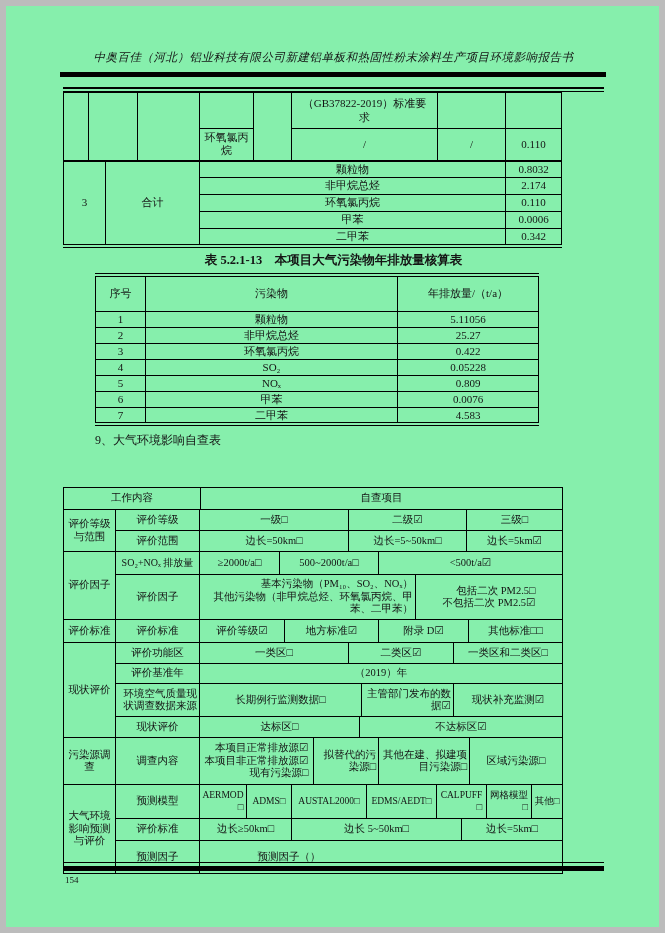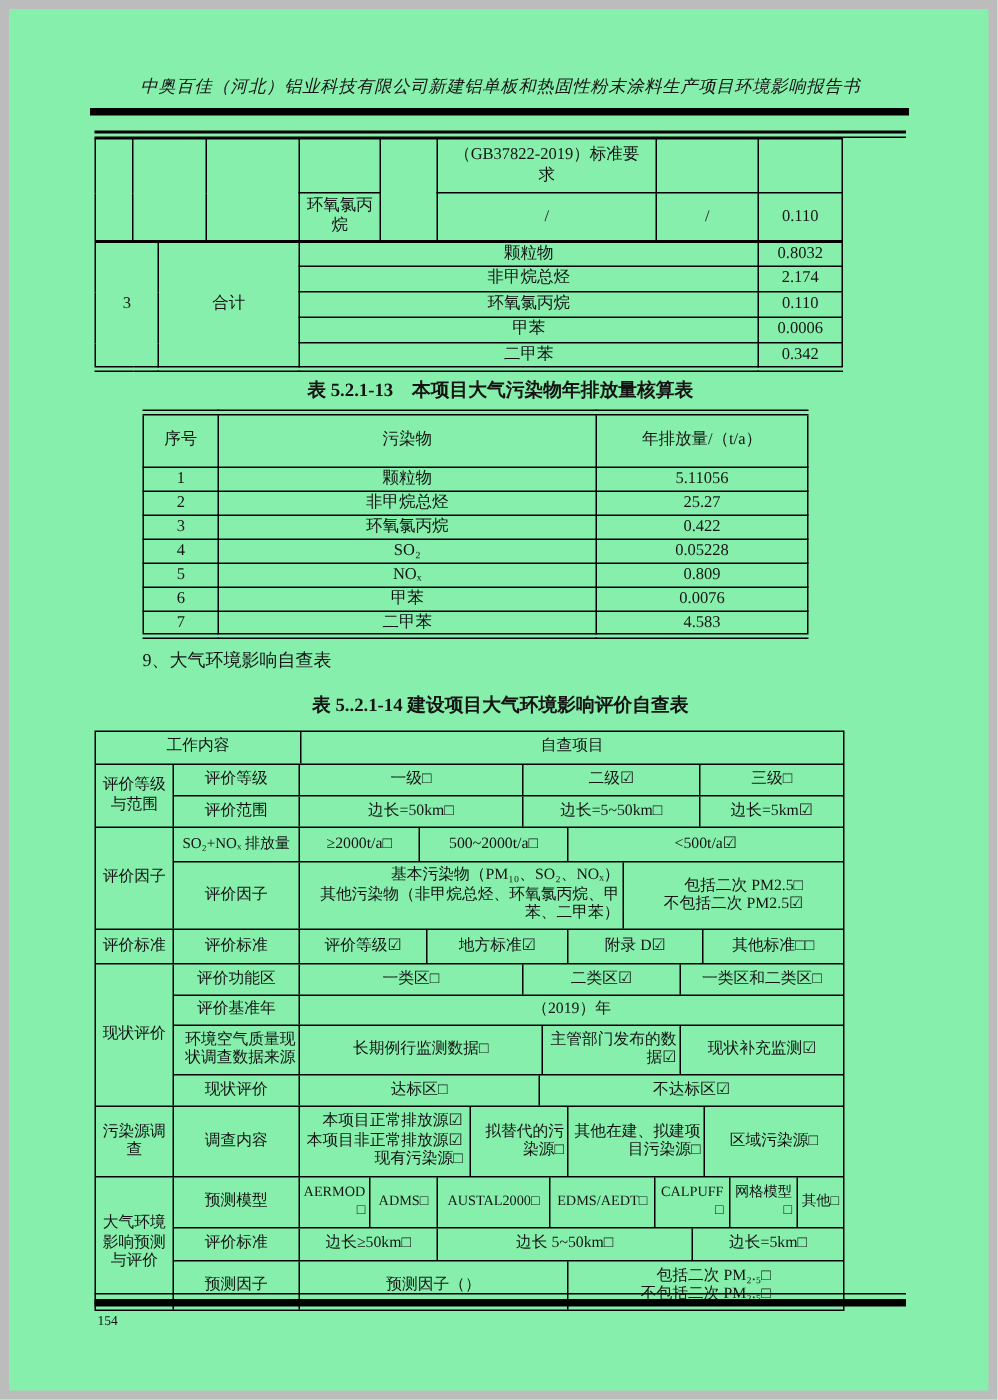--- a/index.html
+++ b/index.html
@@ -171,21 +171,20 @@
     <tr class="tr">
       <td>7</td>
       <td>二甲苯</td>
       <td>4.583</td>
     </tr>
   </tbody>
     </table>
 
   <div class="sec9">9、大气环境影响自查表</div>
 
-  <div class="t14-title">表 5..2.1-14 建设项目大气环境影响评价自查表</div>
   <div class="t14">
 
     <div class="trow" style="min-height:21px">
       <div class="cell head-left">工作内容</div>
       <div class="cell grow">自查项目</div>
     </div>
 
     <div class="trow">
       <div class="gcell">评价等级与范围</div>
       <div class="gbody">
@@ -296,22 +295,20 @@
         </div>
         <div class="srow" style="min-height:21px">
           <div class="cell slab">评价标准</div>
           <div class="cell" style="flex:0 0 92px">边长≥50km□</div>
           <div class="cell" style="flex:0 0 170px">边长 5~50km□</div>
           <div class="cell grow">边长=5km□</div>
         </div>
         <div class="srow" style="min-height:32px">
           <div class="cell slab">预测因子</div>
           <div class="cell" style="flex:0 0 179px">预测因子（）</div>
-          <div class="cell grow">包括二次 PM₂.₅□
-不包括二次 PM₂.₅□</div>
         </div>
       </div>
     </div>
 
   </div>
 
   <div class="ftr-line"></div>
   <div class="ftr-bar"></div>
   <div class="pageno">154</div>
 

